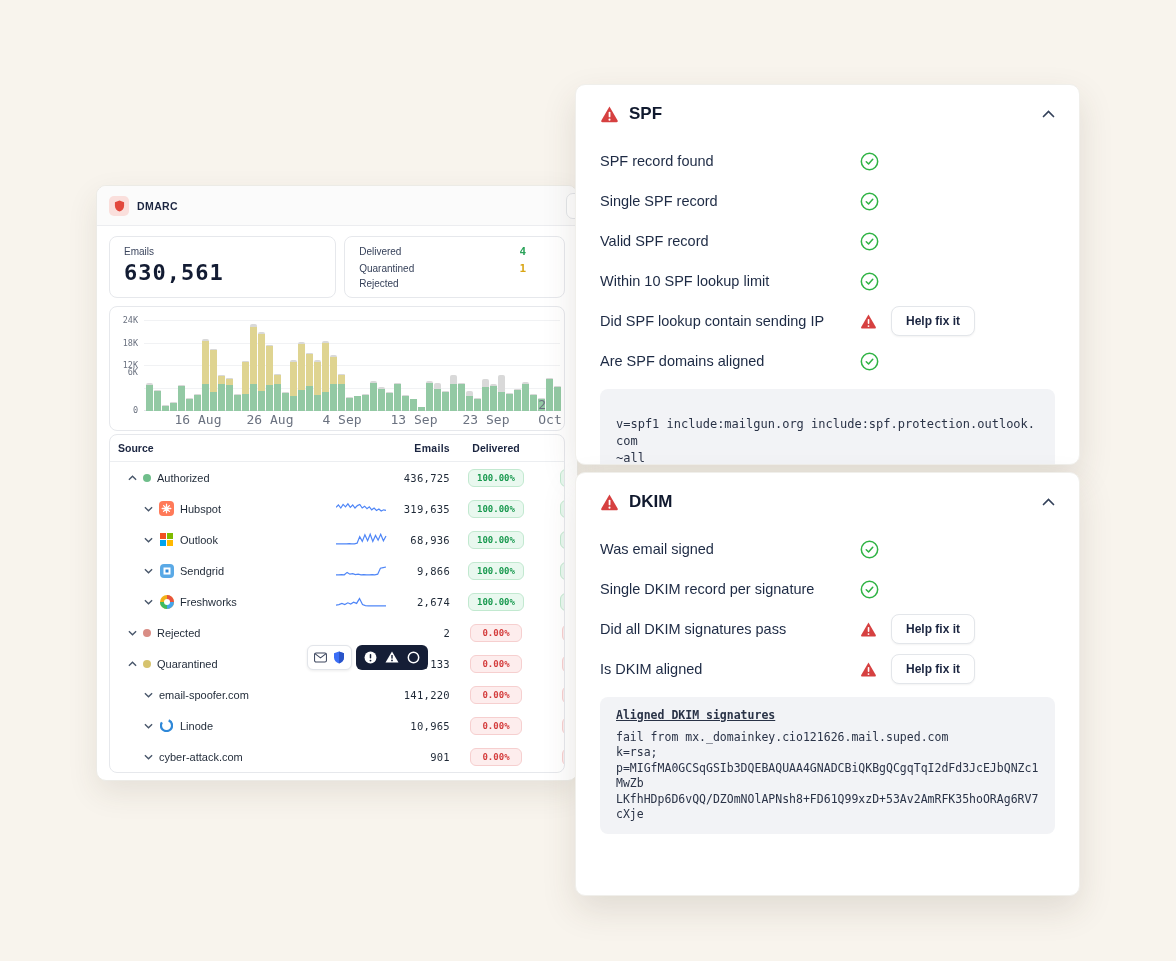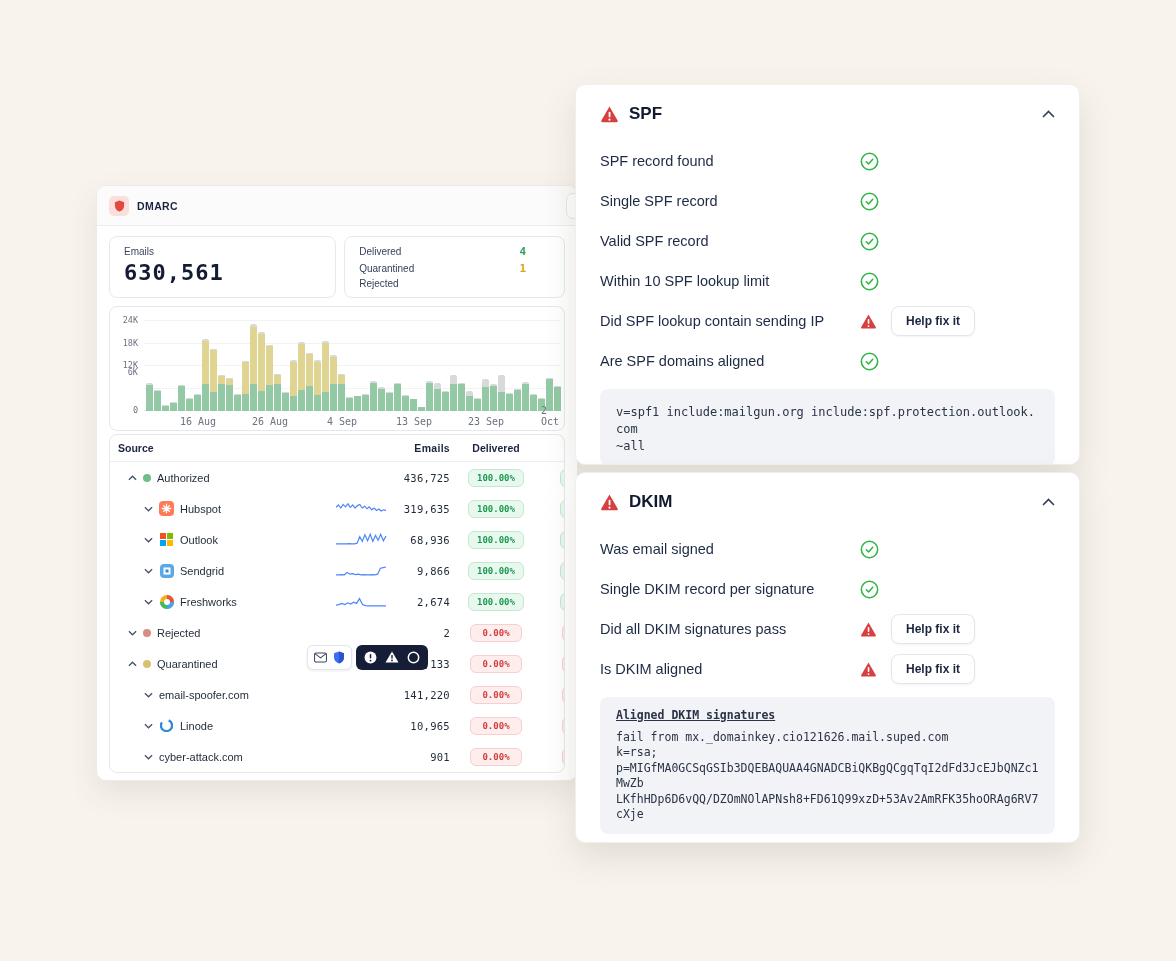--- a/index.html
+++ b/index.html
@@ -28,21 +28,21 @@
   .stat-row { display:flex; align-items:center; font-size:10px; color:#343f58; }
   .stat-row .v { margin-left:auto; padding-right:24px; font-size:11px; font-weight:bold; }
 
   .lp-chart { margin:8px 12px 0; height:125px; border:1px solid #e6e8ec; border-radius:8px;
         position:relative; overflow:hidden; }
   .gridline { position:absolute; left:34px; right:4px; height:1px; background:#f1f2f4; }
   .ylab { position:absolute; width:26px; text-align:right; font-size:8.5px; color:#6b7280; }
   .bars { position:absolute; left:36px; bottom:19px; display:flex; align-items:flex-end; gap:1px; }
   .bar { width:7px; display:flex; flex-direction:column-reverse; }
   .seg { width:7px; }
-  .xlab { position:absolute; bottom:3px; font-size:10px; color:#6b7280; transform:translateX(-50%); }
+  .xlab { position:absolute; bottom:3px; font-size:13px; color:#6b7280; transform:translateX(-50%); }
 
   .lp-table { margin:3px 12px 12px; border:1px solid #e6e8ec; border-radius:8px; overflow:hidden; }
   .t-head, .t-row { display:grid; grid-template-columns:218px 58px 56px 92px 92px; align-items:center; padding:0 8px; }
   .t-head { height:27px; border-bottom:1px solid #eceef1; font-size:10.5px; font-weight:bold; color:#1b2540; }
   .t-row { height:31px; font-size:11px; color:#1f2937; }
   .c-src { display:flex; align-items:center; gap:6px; }
   .c-num { text-align:right; font-size:10.5px; letter-spacing:.3px; }
   .c-badge { text-align:center; }
   .badge { display:inline-block; min-width:52px; padding:3px 8px; border-radius:6px;
         font-family:"DejaVu Sans Mono", monospace; font-size:9px; font-weight:bold; }
@@ -634,25 +634,25 @@
         </div>
         <div class="chk-row">
           <span class="chk-label">Are SPF domains aligned</span>
           <svg width="19" height="19" viewBox="0 0 20 20">
             <circle cx="10" cy="10" r="8.6" fill="none" stroke="#2fb344" stroke-width="1.6"></circle>
             <polyline points="6.6,10.3 9,12.6 13.4,7.6" fill="none" stroke="#2fb344" stroke-width="1.6" stroke-linecap="round" stroke-linejoin="round"></polyline>
           </svg>
         </div>
       </div>
       <div class="codeblock" style="padding:11px 16px;font-size:12px;line-height:17px;">
-        <div class="codeline" style="margin-top:4px;">v=spf1 include:mailgun.org include:spf.protection.outlook.com</div>
+        <div class="codeline" style="margin-top:16px;">v=spf1 include:mailgun.org include:spf.protection.outlook.com</div>
         <div class="codeline" style="">~all</div>
       </div>
     </div>
-    <div class="rcard" style="top:472px;height:371px;">
+    <div class="rcard" style="top:472px;height:424px;">
       <div class="rc-head">
         <svg width="19" height="19" viewBox="0 0 20 20">
           <path d="M10 1.8 19 17.2c.5.9-.1 1.9-1.1 1.9H2.1c-1 0-1.6-1-1.1-1.9L10 1.8z" transform="scale(0.95) translate(0.5,0)" fill="#d64040" rx="2"></path>
           <rect x="9.1" y="7" width="1.9" height="6" rx="0.9" fill="#fff"></rect>
           <circle cx="10" cy="15.4" r="1.1" fill="#fff"></circle>
         </svg>
         <span class="rc-title">DKIM</span>
         <span class="rc-collapse">
           <svg width="13" height="8" viewBox="0 0 13 8">
             <polyline points="1.5,6.5 6.5,1.5 11.5,6.5" fill="none" stroke="#33415a" stroke-width="1.7" stroke-linecap="round"></polyline>

